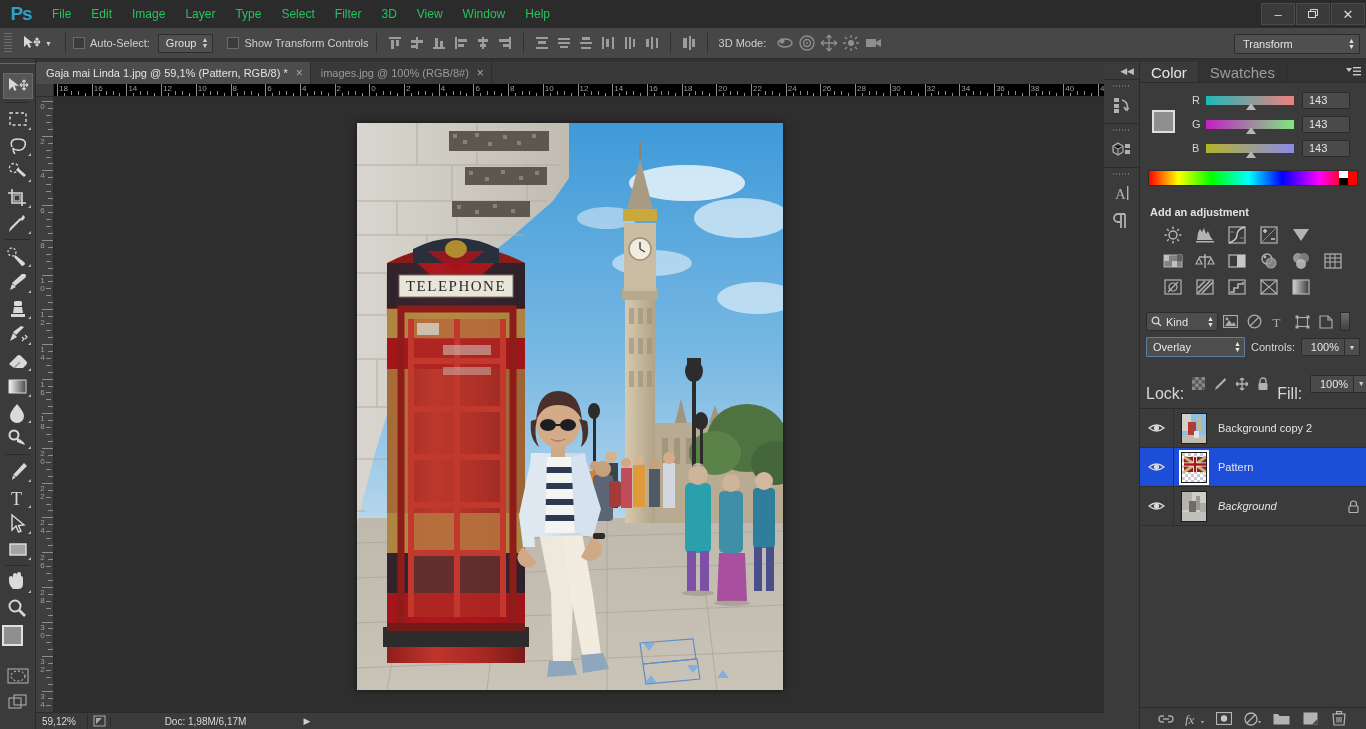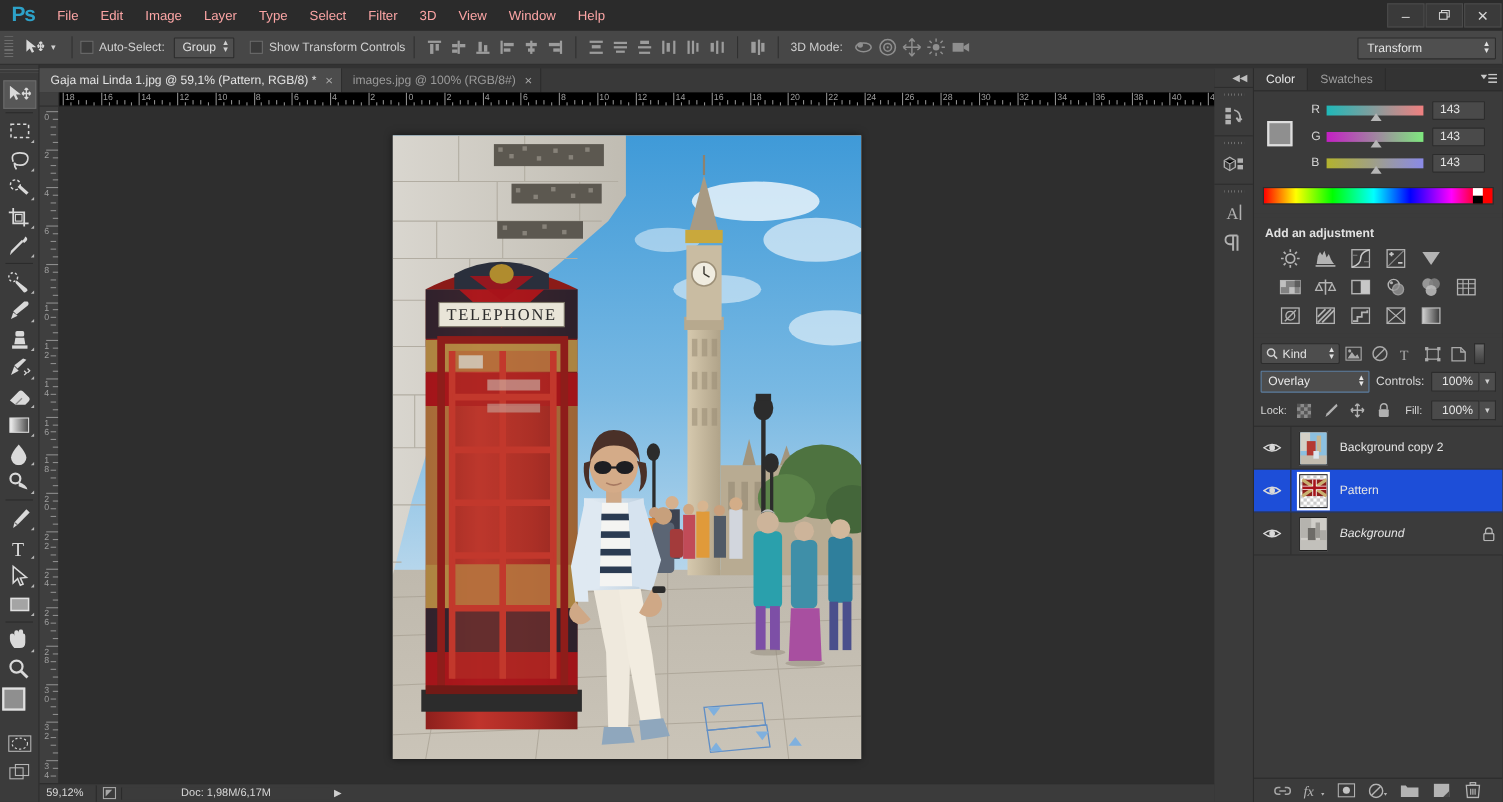--- a/index.html
+++ b/index.html
@@ -19,21 +19,21 @@
     position: absolute; left: 0; top: 0; width: 1366px; height: 28px;
     background: #2b2b2b; display: flex; align-items: center;
   }
   .ps-logo {
     width: 42px; height: 28px; display: flex; align-items: center;
     justify-content: center; color: #2da2c9; font-weight: bold;
     font-size: 19px; letter-spacing: -1px; font-family: "Liberation Sans", sans-serif;
   }
   .menuitem {
     padding: 0 10px; height: 28px; line-height: 28px; font-size: 12px;
-    color: #fca5a5; cursor: default; white-space: nowrap;
+    color: #22c55e; cursor: default; white-space: nowrap;
   }
   .wincontrols {
     position: absolute; right: 0; top: 0; height: 28px; display: flex;
   }
   .winbtn {
     width: 34px; height: 22px; margin-top: 3px; margin-right: 1px;
     background: #3a3a3a; border: 1px solid #4b4b4b;
     display: flex; align-items: center; justify-content: center;
     color: #d8d8d8; font-size: 13px; line-height: 1;
   }
@@ -198,21 +198,21 @@
   .dock {
     position: absolute; left: 1140px; top: 62px; width: 226px; height: 667px;
     background: #3b3b3b;
   }
   .panel { background: #3b3b3b; }
   .panel-tabs {
     height: 21px; background: #333; display: flex; align-items: stretch;
     position: relative; border-bottom: 1px solid #2b2b2b;
   }
   .ptab {
-    padding: 0 11px; display: flex; align-items: center; font-size: 11px;
+    padding: 0 11px; display: flex; align-items: center; font-size: 15px;
     color: #9d9d9d; background: #333; border-right: 1px solid #2b2b2b;
   }
   .ptab.active { background: #3b3b3b; color: #e6e6e6; }
   .pmenu {
     position: absolute; right: 5px; top: 4px; width: 16px; height: 12px;
     display: flex; align-items: center; justify-content: center; color: #c8c8c8;
   }
   .panel-body { padding: 7px 8px 8px; }
 
   
@@ -287,21 +287,21 @@
   }
   .op-step {
     width: 15px; height: 18px; background: #4d4d4d; border: 1px solid #2c2c2c;
     border-left: none; display: flex; align-items: center; justify-content: center;
     font-size: 7px; color: #d0d0d0;
   }
   .lock-row {
     display: flex; align-items: center; padding: 3px 6px 5px; gap: 8px;
     border-bottom: 1px solid #2c2c2c;
   }
-  .lock-label { font-size: 10px; color: #d6d6d6; }
+  .lock-label { font-size: 16px; color: #d6d6d6; margin-top: 21px; }
   .lock-ic { width: 16px; height: 16px; display: flex; align-items: center; justify-content: center; opacity: .85; }
 
   .layer-list { background: #3b3b3b; }
   .layer-row {
     height: 39px; display: flex; align-items: center;
     border-bottom: 1px solid #2f2f2f; position: relative;
   }
   .layer-row.selected { background: #1d4ed8; }
   .eye-cell {
     width: 34px; height: 100%; display: flex; align-items: center;

